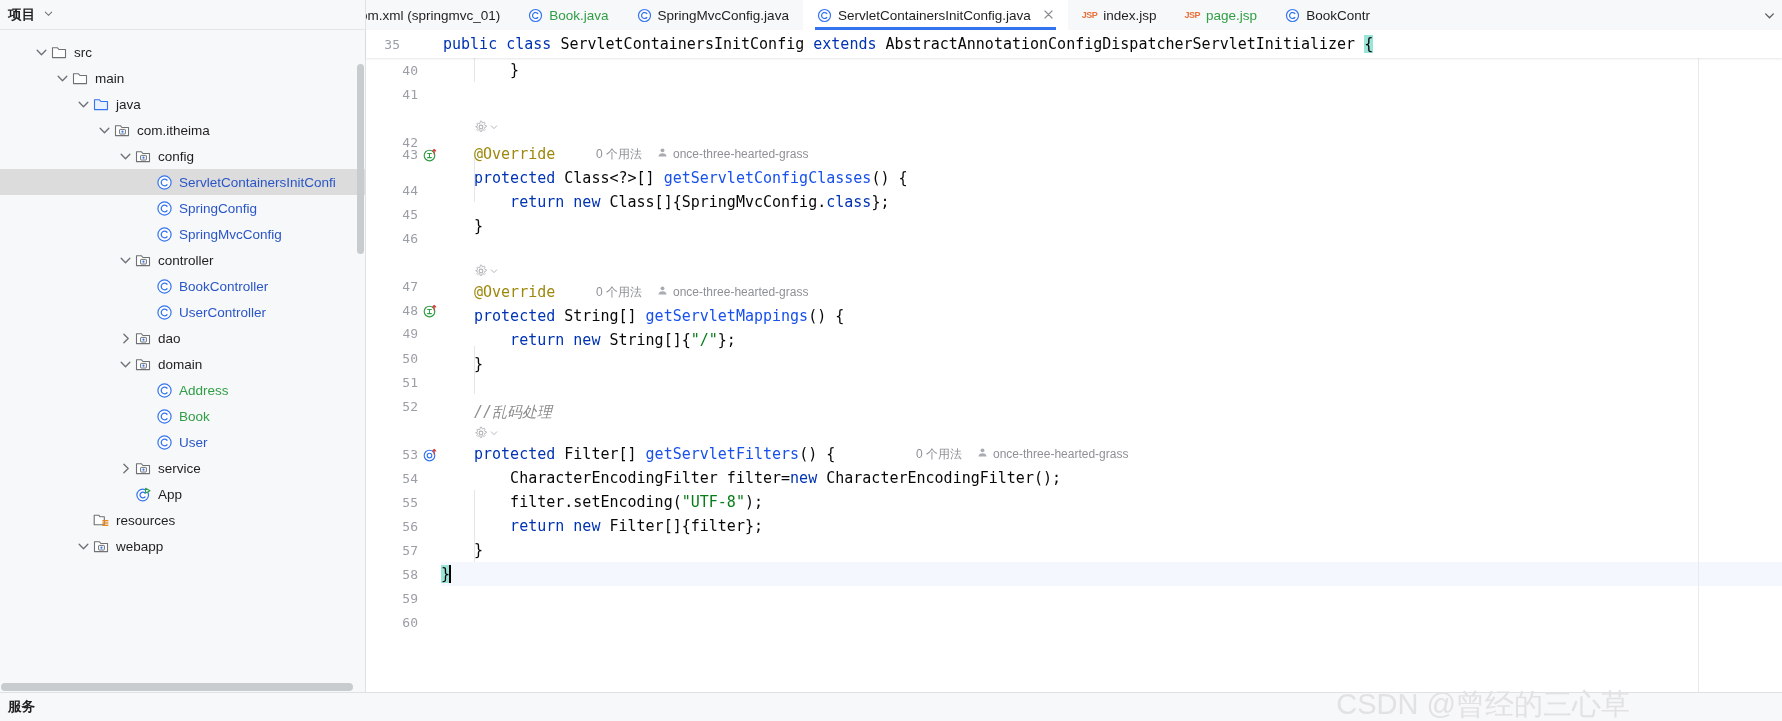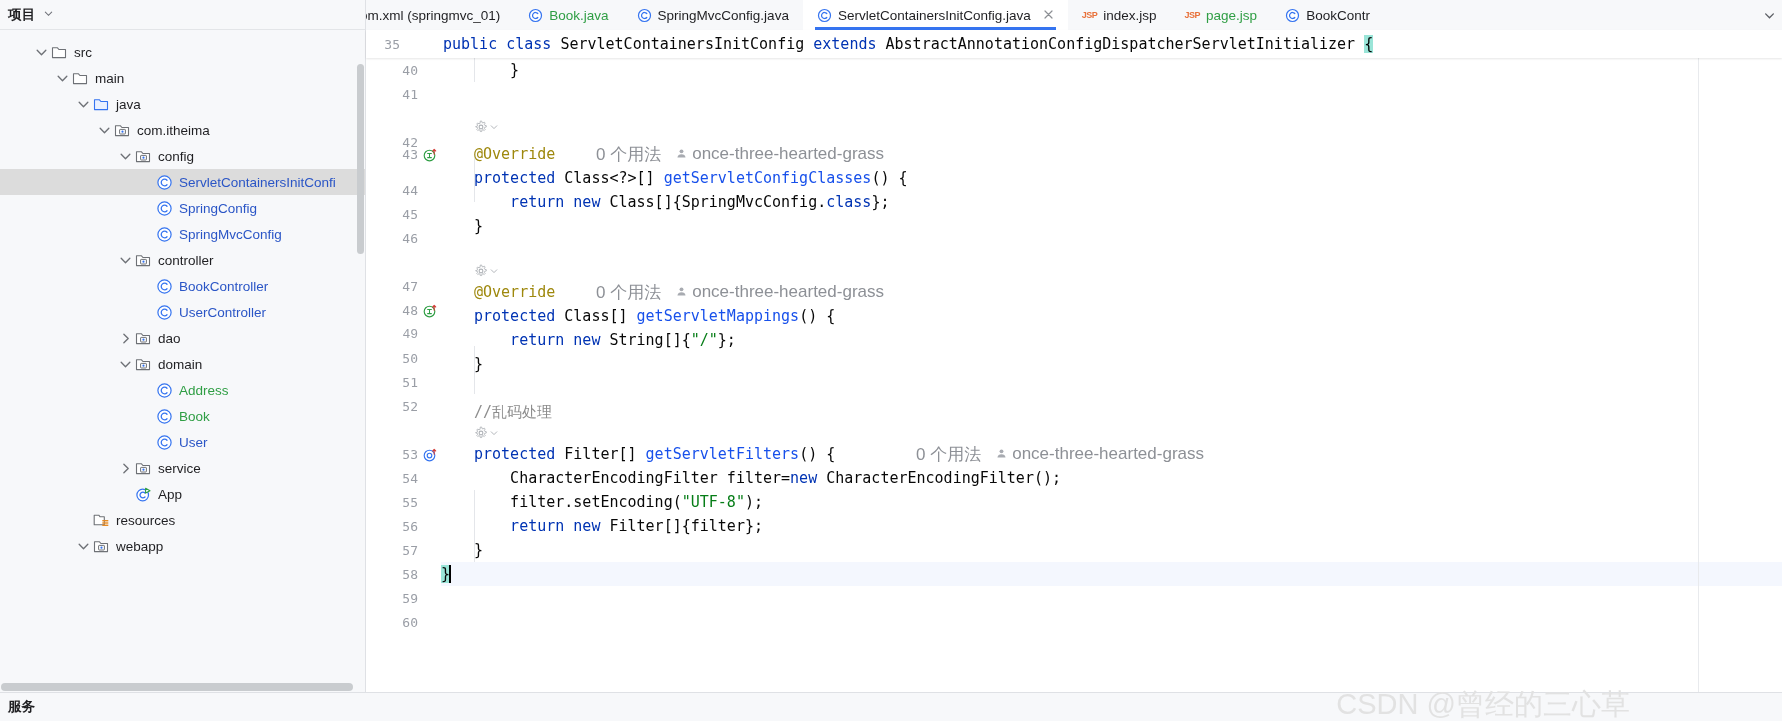--- a/index.html
+++ b/index.html
@@ -128,38 +128,38 @@
 
   .codelines{position:absolute;left:75px;top:0;right:0;height:634px;}
   .cl{
     position:absolute;left:0;right:0;height:24px;display:flex;align-items:center;
     font-family:"DejaVu Sans Mono","Liberation Mono",monospace;
     font-size:15px;white-space:pre;color:#080808;
   }
   .cl.current{background:#f4f7fe;}
   .hint{
     position:absolute;height:24px;display:flex;align-items:center;gap:5px;
-    font-family:"Liberation Sans",sans-serif;font-size:17px;color:#8d9096;
+    font-family:"Liberation Sans",sans-serif;font-size:12px;color:#8d9096;
   }
   .hint .usage{color:#8d9096;}
   .hint .author{color:#8d9096;}
   .gear{
     position:absolute;height:18px;display:flex;align-items:center;gap:2px;color:#a9acb2;
   }
   .indent-guide{
     position:absolute;width:1px;background:#e4e6ea;left:33px;
   }
 
   
   .kw{color:#0033b3;}
   .ann{color:#9e880d;}
   .meth{color:#1750eb;}
   .type{color:#080808;}
   .str{color:#067d17;}
-  .cmt{color:#8c8c8c;}
+  .cmt{color:#8c8c8c;font-style:italic;}
   .brace-hl{background:#9ae5d8;}
   .caret{
     display:inline-block;width:2px;height:18px;background:#000;vertical-align:-4px;
     margin-left:-1px;
   }
 
   
   .editor-rightline{
     position:absolute;right:83px;top:58px;width:1px;height:634px;background:#e8eaed;
   }
@@ -637,21 +637,21 @@
           <span class="usage">0 个用法</span>
           <span style="margin-left:10px;">
             <svg width="11" height="11" viewBox="0 0 12 12">
                 <circle cx="6" cy="3.6" r="2.1" fill="#a8abb1"></circle>
                 <path d="M1.6 10.4c0-2.3 2-3.6 4.4-3.6s4.4 1.3 4.4 3.6z" fill="#a8abb1"></path>
               </svg>
           </span>
           <span class="author">once-three-hearted-grass</span>
         </div>
 
-        <div class="cl" style="top:246px;"><span class="kw" style="padding-left:33px;">protected </span><span class="type">Class[] </span><span class="meth">getServletMappings</span><span class="type">() {</span></div>
+        <div class="cl" style="top:246px;"><span class="kw" style="padding-left:33px;">protected </span><span class="type">String[] </span><span class="meth">getServletMappings</span><span class="type">() {</span></div>
 
         <div class="cl" style="top:270px;"><span class="kw" style="padding-left:33px;">    return new </span><span class="type">String[]{</span><span class="str">"/"</span><span class="type">};</span></div>
 
         <div class="cl" style="top:294px;"><span style="padding-left:33px;">}</span></div>
 
         <div class="cl" style="top:318px;"></div>
 
         <div class="cl" style="top:342px;"><span class="cmt" style="padding-left:33px;">//乱码处理</span></div>
 
         <div class="gear" style="top:366px;left:33px;">

